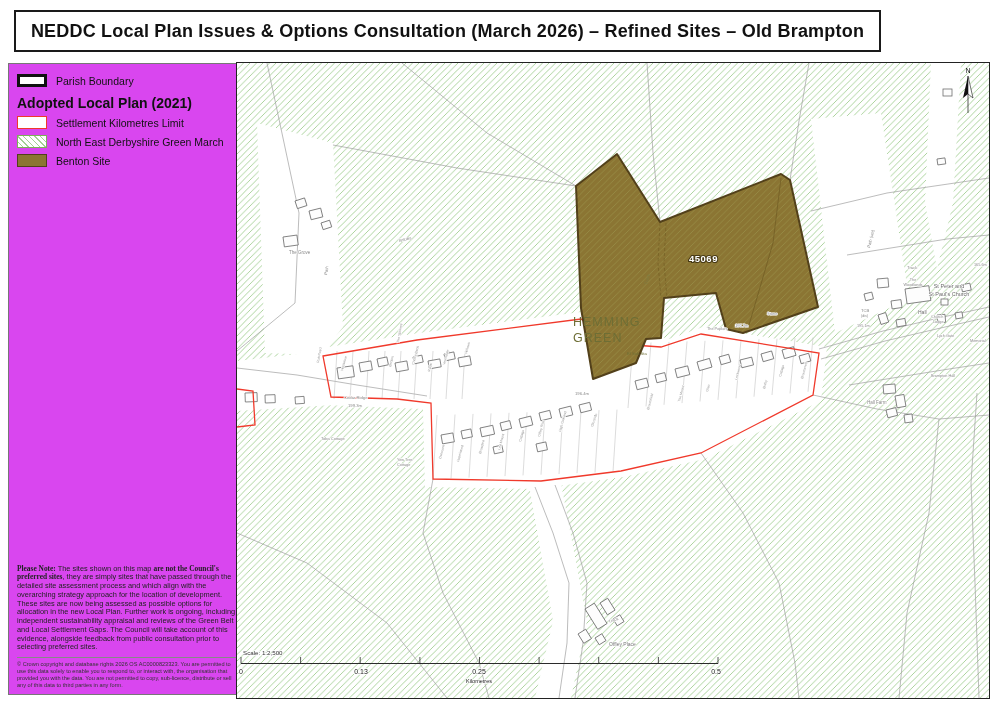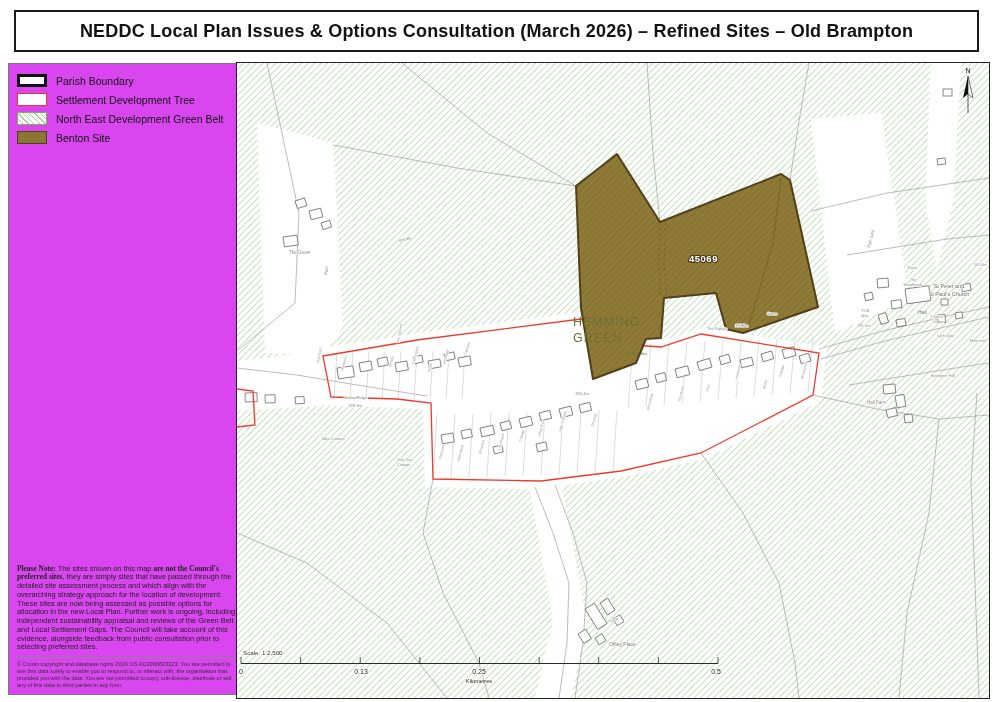--- a/index.html
+++ b/index.html
@@ -1,18 +1,18 @@
 <!DOCTYPE html>
 <html><head>
 <meta charset="utf-8">
 <style>
   html,body{margin:0;padding:0;background:#fff;}
   .page{position:relative;width:993px;height:702px;background:#fff;overflow:hidden;
         font-family:"Liberation Sans",sans-serif;color:#111;}
-  .title-bar{position:absolute;left:14px;top:10px;width:965px;height:42px;border:2px solid #1a1a1a;
+  .title-bar{position:absolute;left:14px;top:10px;width:867px;height:42px;border:2px solid #1a1a1a;
              box-sizing:border-box;display:flex;align-items:center;justify-content:center;}
   .title-bar h1{font-size:18px;font-weight:bold;margin:0;letter-spacing:.2px;}
   .legend{position:absolute;left:8px;top:63px;width:241px;height:632px;border:1px solid #777;
           box-sizing:border-box;background:#d946ef;display:flex;flex-direction:column;padding:7px 8px 5px 8px;}
   .lrow{display:flex;align-items:center;gap:9px;margin:3px 0;}
   .sw{width:30px;height:13px;box-sizing:border-box;background:#fff;flex:0 0 auto;}
   .sw-parish{border:3px solid var(--parish,#111);}
   .sw-sdl{border:1.5px solid var(--red,#f0392b);}
   .sw-gb{border:1px solid var(--gbgreen,#7cb15a);
          background:repeating-linear-gradient(45deg,#fff,#fff 3px,var(--gbhatch,#a3cf94) 3px,var(--gbhatch,#a3cf94) 4px);}
@@ -33,27 +33,28 @@
 
   <div class="title-bar">
     <h1>NEDDC Local Plan Issues &amp; Options Consultation (March 2026) – Refined Sites – Old Brampton</h1>
   </div>
 
   <div class="legend">
     <div class="lrow">
       <span class="sw sw-parish"></span>
       <span class="llab">Parish Boundary</span>
     </div>
+    <div class="lheading">Adopted Local Plan (2021)</div>
     <div class="lrow">
       <span class="sw sw-sdl"></span>
-      <span class="llab">Settlement Development Tree</span>
+      <span class="llab">Settlement Kilometres Limit</span>
     </div>
     <div class="lrow">
       <span class="sw sw-gb"></span>
-      <span class="llab">North East Development Green Belt</span>
+      <span class="llab">North East Derbyshire Green March</span>
     </div>
     <div class="lrow">
       <span class="sw sw-housing"></span>
       <span class="llab">Benton Site</span>
     </div>
 
     <div class="note">
       <b>Please Note:</b><span> The sites shown on this map </span><b>are not the Council's preferred sites</b><span>, they are simply sites that have passed through the detailed site assessment process and which align with the overarching strategy approach for the location of development. These sites are now being assessed as possible options for allocation in the new Local Plan. Further work is ongoing, including independent sustainability appraisal and reviews of the Green Belt and Local Settlement Gaps. The Council will take account of this evidence, alongside feedback from public consultation prior to selecting preferred sites.</span>
     </div>
     <div class="copyright">© Crown copyright and database rights 2026 OS AC0000823323. You are permitted to use this data solely to enable you to respond to, or interact with, the organisation that provided you with the data. You are not permitted to copy, sub-licence, distribute or sell any of this data to third parties in any form.</div>

